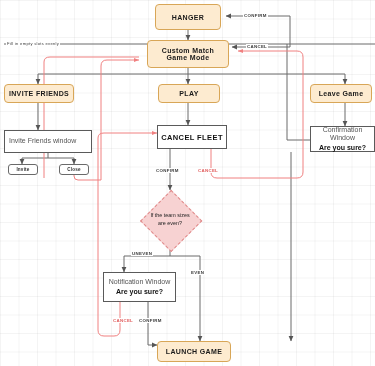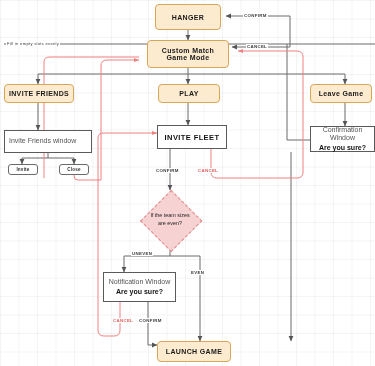--- a/index.html
+++ b/index.html
@@ -216,21 +216,21 @@
 
   <div class="node btn" style="left:8px; top:164px; width:30px; height:11px;">
     <span>Invite</span>
   </div>
 
   <div class="node btn" style="left:59px; top:164px; width:30px; height:11px;">
     <span>Close</span>
   </div>
 
   <div class="node plain" style="left:157px; top:125px; width:70px; height:24px;">
-    <span>INVITE FLEET</span>
+    <span>CANCEL FLEET</span>
   </div>
 
   <div class="node window" style="left:310px; top:126px; width:65px; height:26px;">
     <span class="w-title">Confirmation Window</span>
     <span class="w-sub">Are you sure?</span>
   </div>
 
   <div class="node decision" style="left:140px; top:190px;">
     <div class="diamond-shape"></div>
     <div class="diamond-text">

